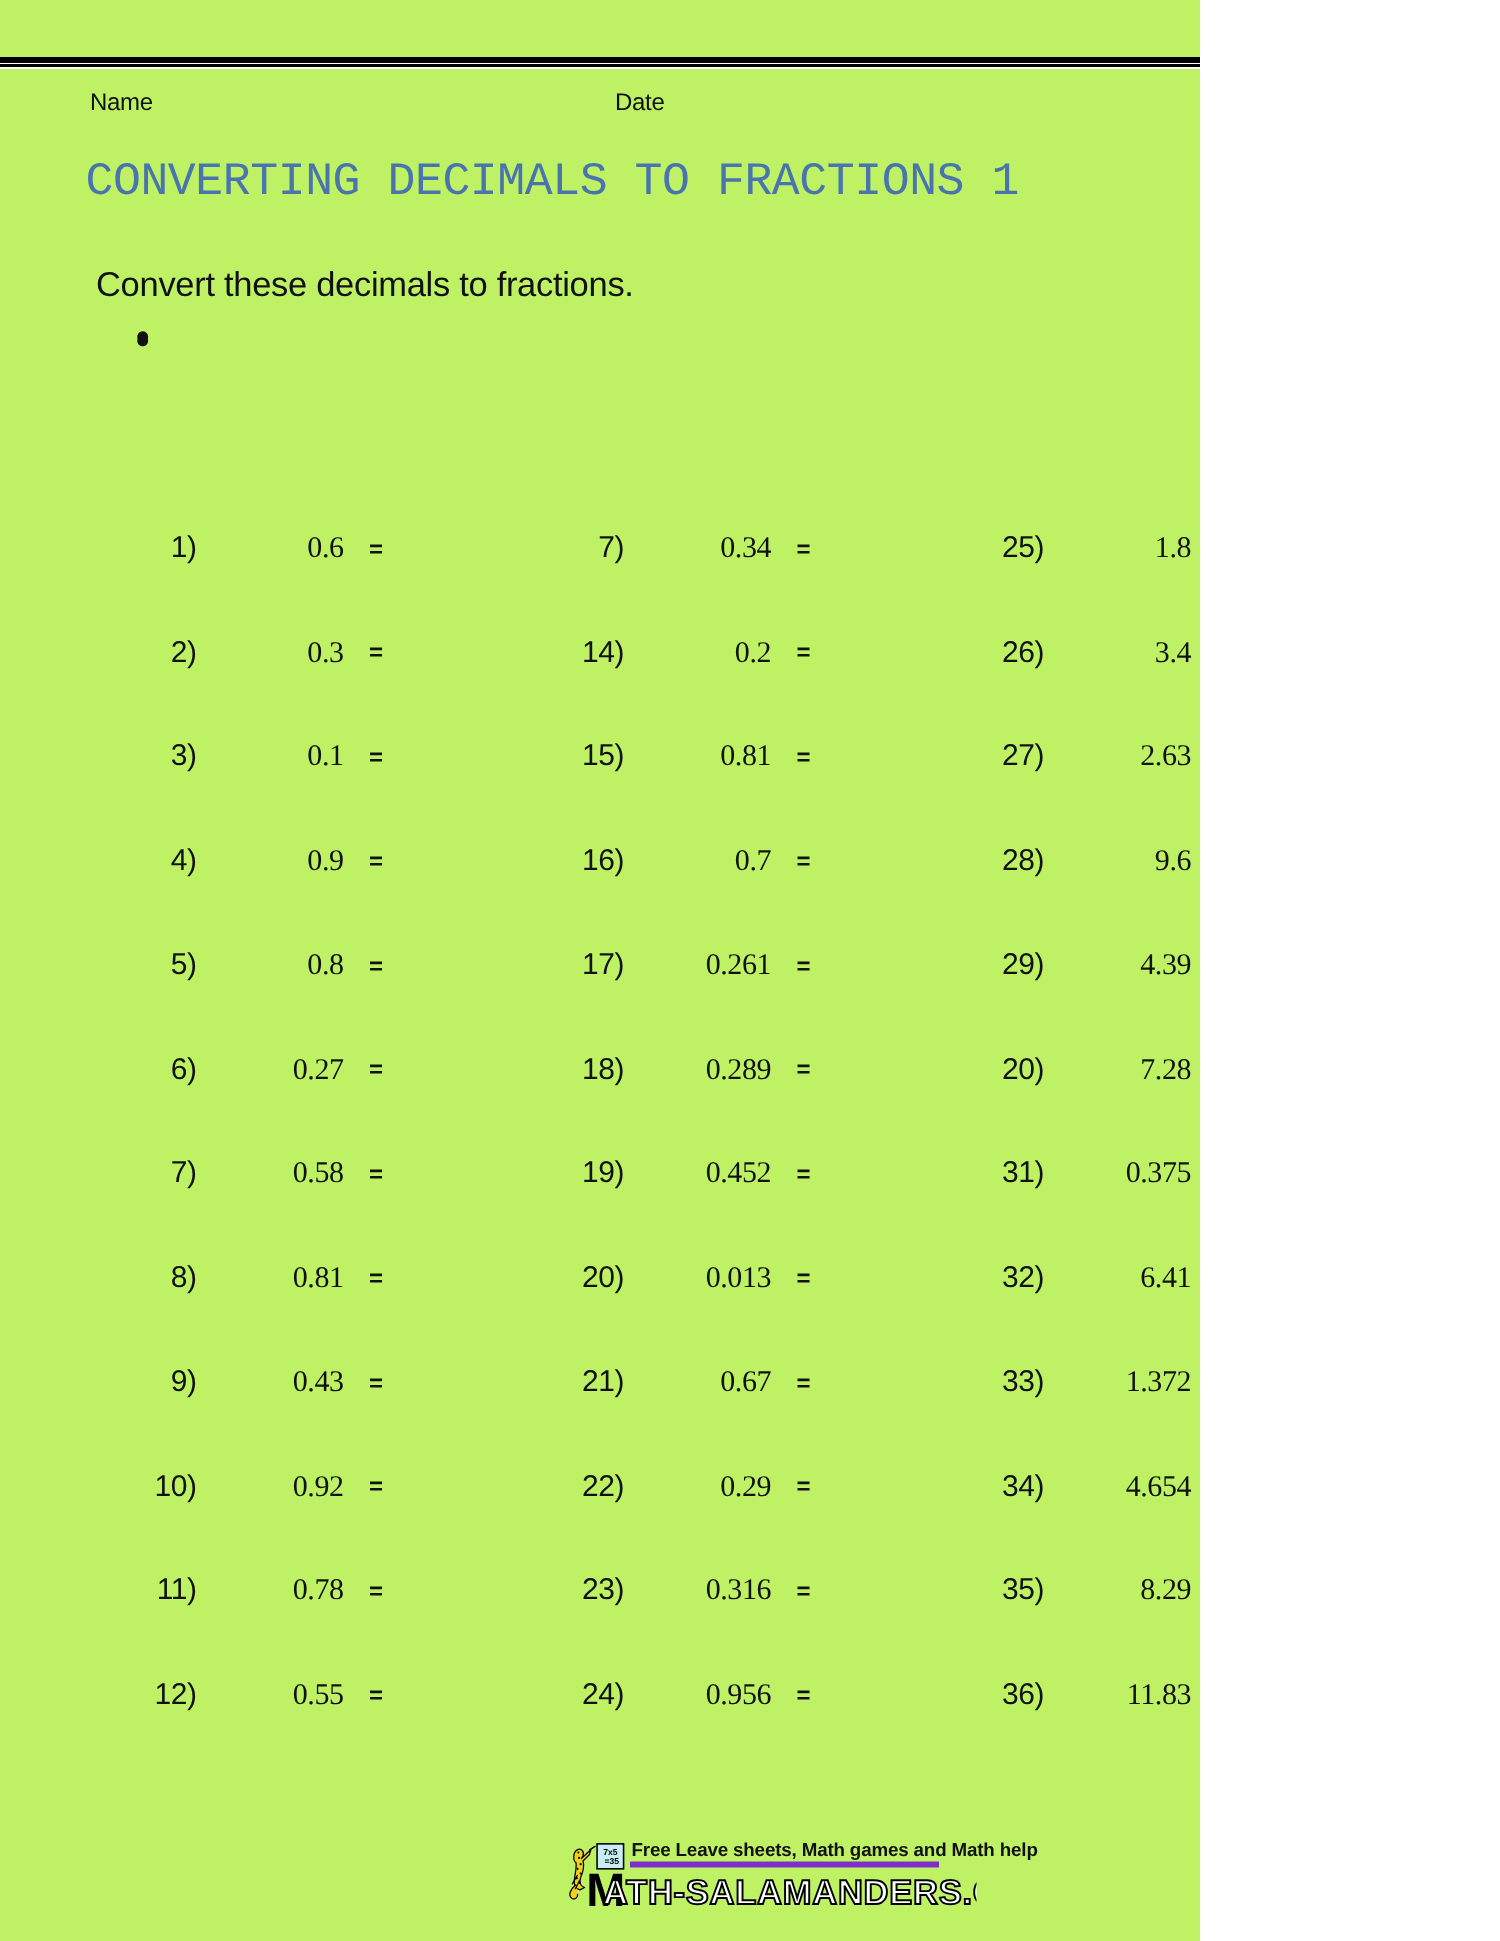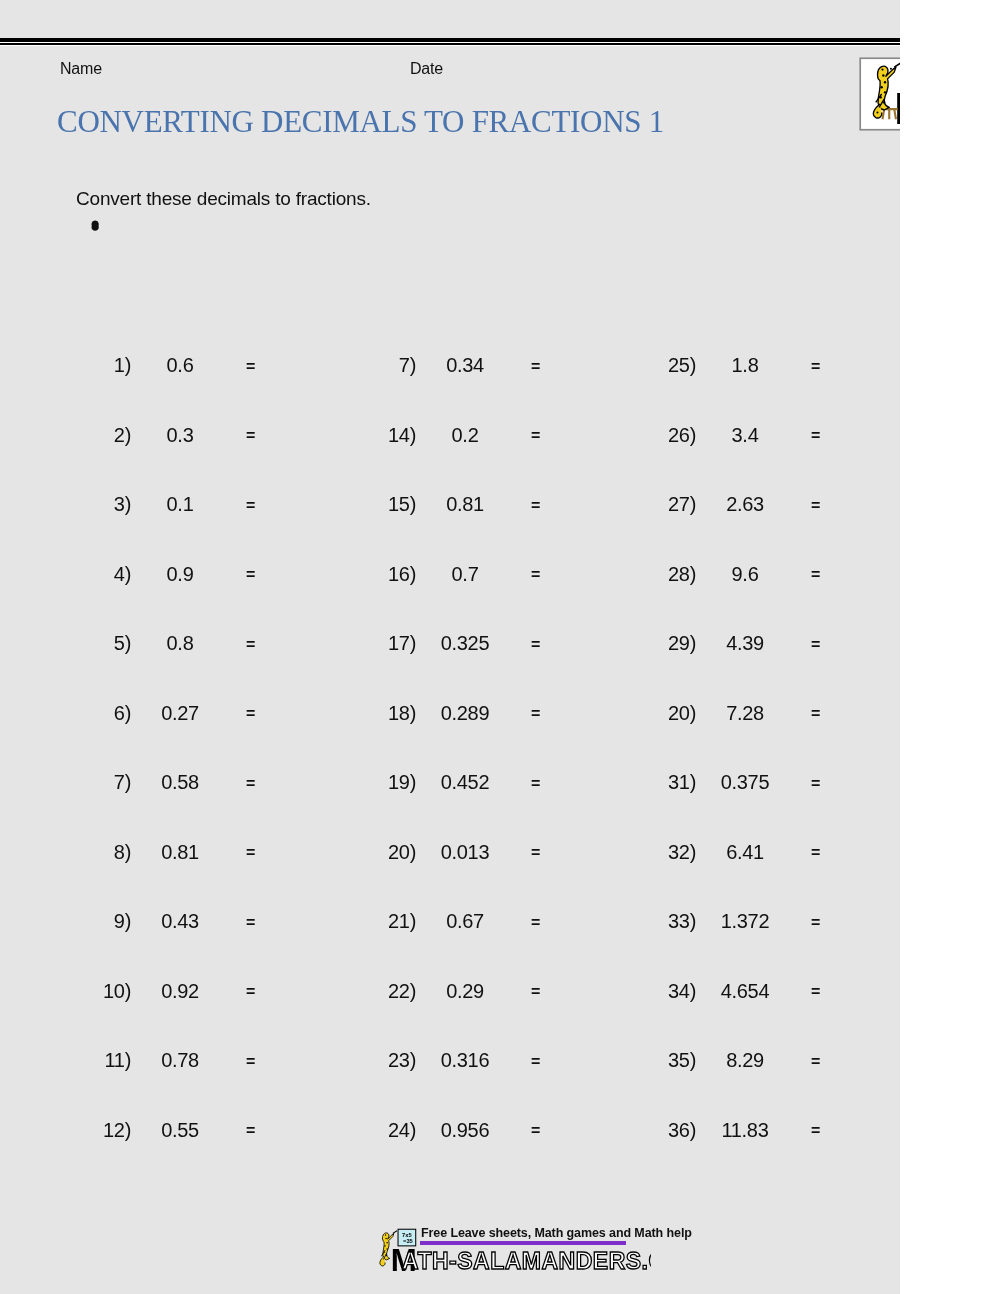--- a/index.html
+++ b/index.html
@@ -3,52 +3,52 @@
 <meta charset="utf-8">
 <style>
   :root{
     --title-blue:#4a74ad;
     --accent-purple:#7e2fc9;
     --board-blue:#c6ecf4;
     --salamander-yellow:#f2cf1d;
   }
   html,body{margin:0;padding:0;background:#fff;}
   .page{
-    position:relative;width:900px;height:1294px;background:#e5e5e5;overflow:hidden;
+    position:relative;width:800px;height:1294px;background:#bef264;overflow:hidden;
     font-family:"Liberation Sans",sans-serif;color:#111;
   }
   .top-rule{
     position:absolute;left:0;top:38px;width:1000px;height:8px;
     background:linear-gradient(to bottom,#000 0,#000 4px,#fff 4px,#fff 5px,#000 5px,#000 7px,#fff 7px);
   }
   .name-label{position:absolute;left:60px;top:60px;font-size:16px;letter-spacing:-0.2px;}
   .date-label{position:absolute;left:410px;top:60px;font-size:16px;letter-spacing:-0.2px;text-align:right;}
   .corner-logo{position:absolute;left:858px;top:57px;width:86px;height:74px;}
   .page-title{
     position:absolute;left:57px;top:104px;margin:0;
-    font-family:Liberation Serif, serif;font-weight:normal;
+    font-family:Liberation Mono, monospace;font-weight:normal;
     font-size:31px;color:var(--title-blue);letter-spacing:-0.3px;white-space:nowrap;
   }
-  .intro{position:absolute;left:60px;top:172px;margin:16px;font-size:19px;letter-spacing:-0.2px;}
+  .intro{position:absolute;left:60px;top:172px;margin:4px;font-size:23px;letter-spacing:-0.2px;}
   .bullet-list{
     position:absolute;left:88px;top:205px;width:730px;margin:0;padding:0;list-style:none;
     font-size:19.5px;line-height:36px;letter-spacing:-0.2px;
   }
   .bullet-list li{position:relative;padding-left:30px;margin-bottom:3px;}
   .bullet-list li .dot{
     position:absolute;left:2px;top:1px;font-size:17px;
   }
   .problems{
     position:absolute;left:95px;top:331px;
     display:grid;grid-template-columns:285px 280px 240px;
   }
   .pcol{display:flex;flex-direction:column;}
   .prow{display:flex;align-items:center;height:69.5px;}
   .pnum{width:36px;text-align:right;font-size:20px;letter-spacing:-0.3px;flex:none;}
-  .pval{width:98px;text-align:center;font-size:20px;letter-spacing:-0.3px;flex:none;}
+  .pval{width:98px;text-align:right;font-size:20px;letter-spacing:-0.3px;flex:none;font-family:Liberation Serif, serif;}
   .peq{margin-left:17px;font-size:16px;font-weight:bold;flex:none;position:relative;top:1px;}
   .pans{flex:1;height:100%;}
   .footer{position:absolute;left:0;top:1218px;width:1000px;height:60px;}
   .footer-logo{position:absolute;left:371px;top:6px;width:52px;height:50px;}
   .footer-tagline{
     position:absolute;left:421px;top:8px;font-size:12.5px;font-weight:bold;
     letter-spacing:-0.1px;white-space:nowrap;
   }
   .footer-rule{position:absolute;left:420px;top:23px;width:206px;height:4px;background:var(--accent-purple);}
   .footer-wordmark{position:absolute;left:401px;top:28px;}
@@ -205,21 +205,21 @@
           <span class="pans"></span>
         </div>
         <div class="prow">
           <span class="pnum">16)</span>
           <span class="pval">0.7</span>
           <span class="peq">=</span>
           <span class="pans"></span>
         </div>
         <div class="prow">
           <span class="pnum">17)</span>
-          <span class="pval">0.325</span>
+          <span class="pval">0.261</span>
           <span class="peq">=</span>
           <span class="pans"></span>
         </div>
         <div class="prow">
           <span class="pnum">18)</span>
           <span class="pval">0.289</span>
           <span class="peq">=</span>
           <span class="pans"></span>
         </div>
         <div class="prow">

